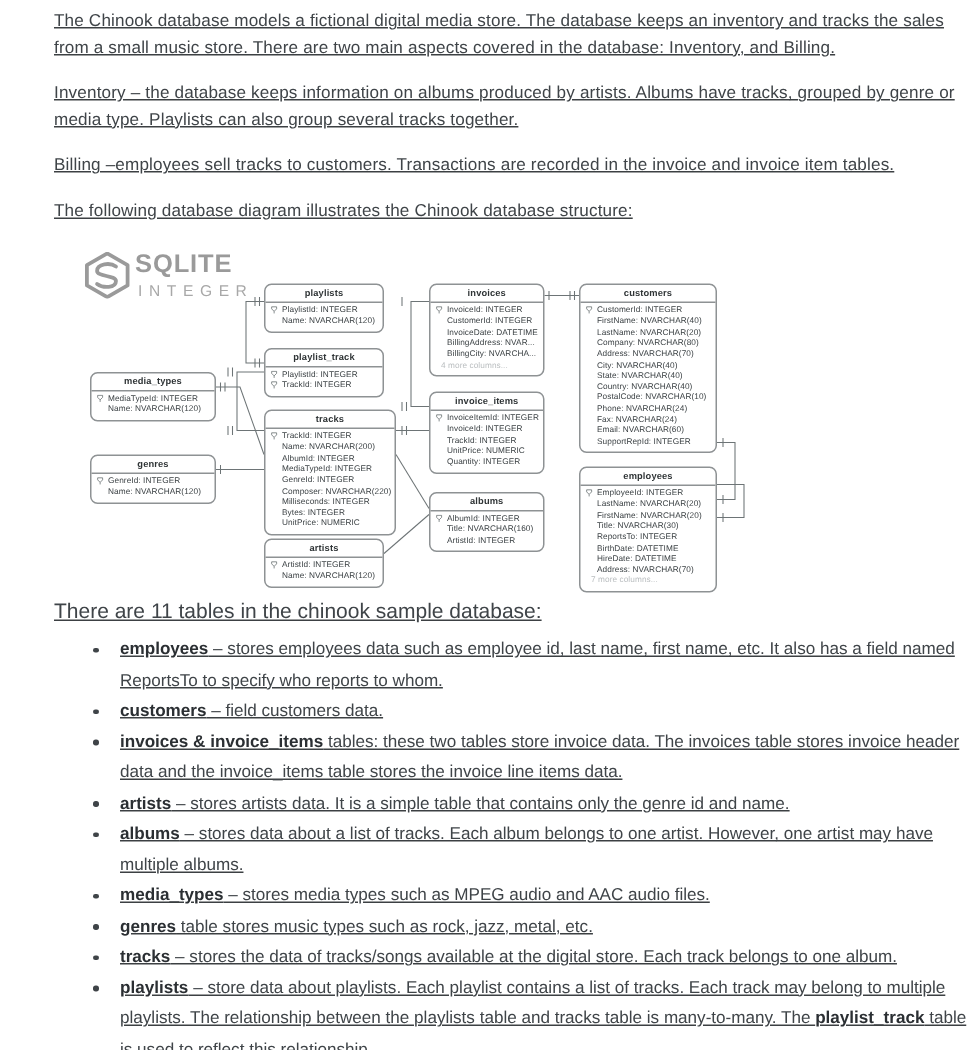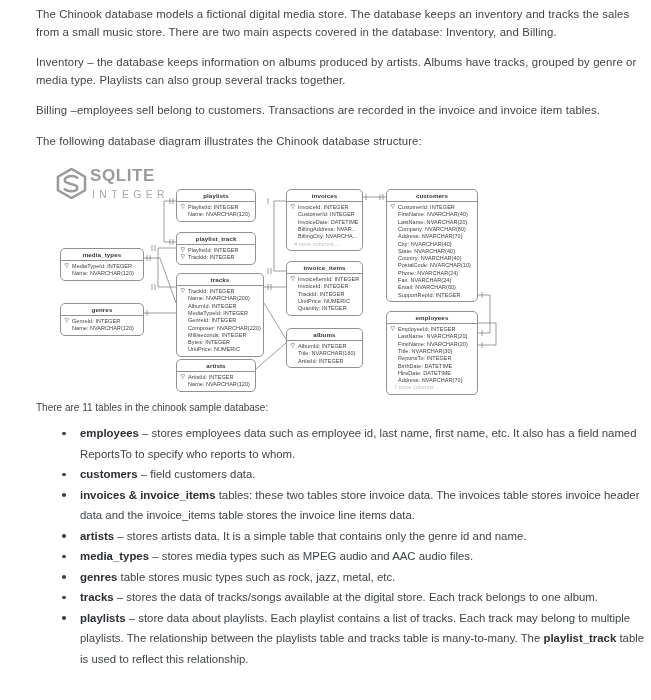--- a/index.html
+++ b/index.html
@@ -3,21 +3,21 @@
 <meta charset="utf-8">
 <style>
   html,body{margin:0;padding:0;}
   body{
     width:651px;height:700px;
     background:#ffffff;
     font-family:"Liberation Sans",sans-serif;
     color:#3c4043;
     overflow:hidden;
   }
-  .page{position:relative;width:651px;height:700px;box-sizing:border-box;padding:6px 0 0 36px;}
+  .page{position:relative;width:651px;height:700px;box-sizing:border-box;padding:6px 0 0 36px;text-decoration:underline;}
 
   p.para{
     font-size:11.4px;
     line-height:17.6px;
     margin:0 0 13px 0;
     color:#3f4448;
     letter-spacing:.01em;
   }
   p.intro-last{margin-bottom:12px;}
 
@@ -70,21 +70,21 @@
     letter-spacing:.05px;
   }
   .fld.more{color:#b9bdbf;padding-left:4px;font-style:normal;}
   .keyicon{
     position:absolute;left:0.5px;top:1.2px;
     width:5.5px;height:5.5px;
   }
 
   
   .lead{
-    font-size:10px;line-height:17.6px;margin:0 0 7px 0;color:#3f4448;
+    font-size:14px;line-height:17.6px;margin:0 0 7px 0;color:#3f4448;
   }
   ul.tables{
     margin:0;padding:0 0 0 22px;list-style:none;
   }
   ul.tables>li{
     position:relative;
     font-size:11.4px;
     line-height:20.5px;
     color:#3f4448;
     margin-bottom:0px;
@@ -100,21 +100,21 @@
   }
   b{font-weight:bold;color:#2b2f33;}
 </style>
 </head>
 <body>
 
 <div class="page">
 
   <p class="para">The Chinook database models a fictional digital media store. The database keeps an inventory and tracks the sales from a small music store. There are two main aspects covered in the database: Inventory, and Billing.</p>
   <p class="para">Inventory – the database keeps information on albums produced by artists. Albums have tracks, grouped by genre or media type. Playlists can also group several tracks together.</p>
-  <p class="para">Billing –employees sell belong to customers. Transactions are recorded in the invoice and invoice item tables.</p>
+  <p class="para">Billing –employees sell tracks to customers. Transactions are recorded in the invoice and invoice item tables.</p>
   <p class="para intro-last">The following database diagram illustrates the Chinook database structure:</p>
 
   <div class="diagram">
 
     <svg width="462" height="228">
       <g fill="none" stroke="#6d7476" stroke-width="0.7">
 
         <path d="M130 38 L118 38 L118 79 L130 79"></path>
 
         <path d="M130 85 L112 85 L112 124 L130 124"></path>
@@ -302,19 +302,20 @@
         </div>
       </div>
   </div>
 
   <p class="lead">There are 11 tables in the chinook sample database:</p>
   <ul class="tables" id="table-list">
       <li><b>employees</b><span> – stores employees data such as employee id, last name, first name, etc. It also has a field named ReportsTo to specify who reports to whom.</span></li>
       <li><b>customers</b><span> – field customers data.</span></li>
       <li><b>invoices &amp; invoice_items</b><span> tables: these two tables store invoice data. The invoices table stores invoice header data and the invoice_items table stores the invoice line items data.</span></li>
       <li><b>artists</b><span> – stores artists data. It is a simple table that contains only the genre id and name.</span></li>
+      <li><b>albums</b><span> – stores data about a list of tracks. Each album belongs to one artist. However, one artist may have multiple albums.</span></li>
       <li><b>media_types</b><span> – stores media types such as MPEG audio and AAC audio files.</span></li>
       <li><b>genres</b><span> table stores music types such as rock, jazz, metal, etc.</span></li>
       <li><b>tracks</b><span> – stores the data of tracks/songs available at the digital store. Each track belongs to one album.</span></li>
       <li><b>playlists</b><span> – store data about playlists. Each playlist contains a list of tracks. Each track may belong to multiple playlists. The relationship between the playlists table and tracks table is many-to-many. The </span><b>playlist_track</b><span> table is used to reflect this relationship.</span></li>
     </ul>
 
 </div>
 
 </body></html>

